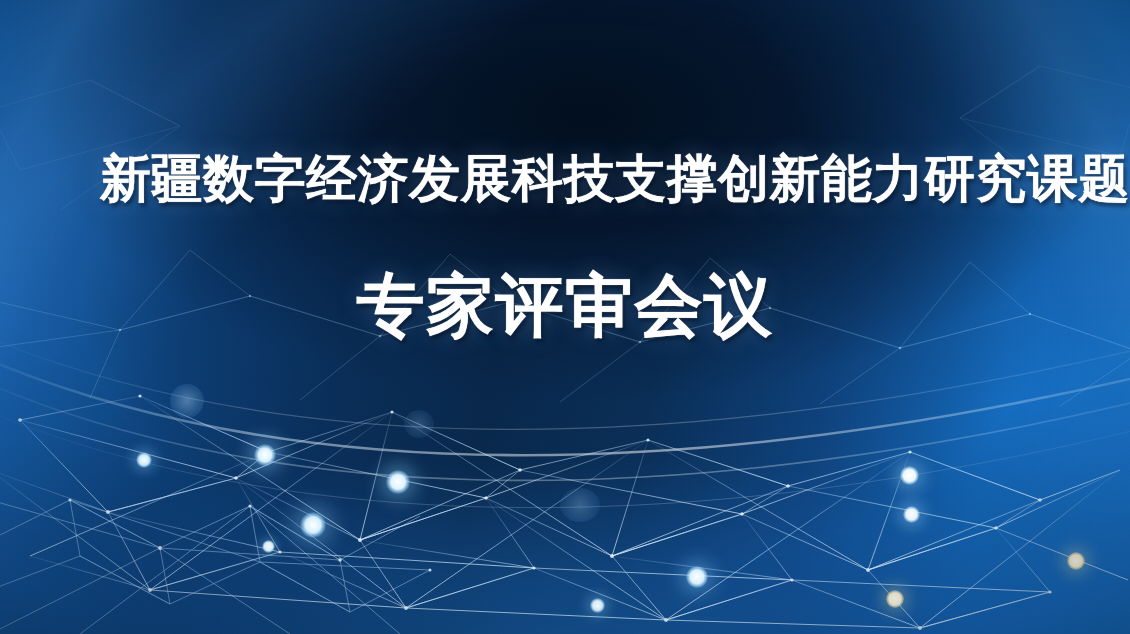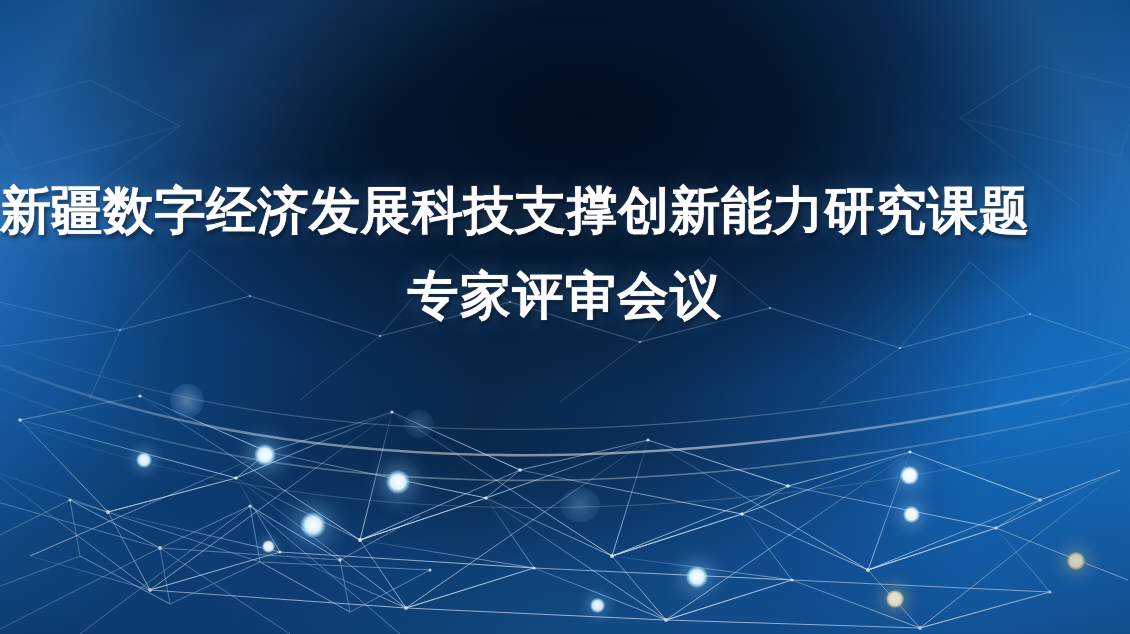--- a/index.html
+++ b/index.html
@@ -103,50 +103,48 @@
   .text-wrap {
     position: absolute;
     inset: 0;
     display: block;
   }
   .title-main {
     position: absolute;
     top: 152px;
     left: 0;
     width: 1130px;
-    text-align: left;
+    text-align: right;
     color: #ffffff;
     font-size: 51px;
     font-weight: 700;
     letter-spacing: 0.5px;
     line-height: 1.05;
     white-space: nowrap;
     text-shadow:
       0 0 1px rgba(255,255,255,0.85),
       2px 3px 5px rgba(2,14,34,0.72),
       0 0 22px rgba(140,200,255,0.30);
-    margin-top: 32px;
   }
   .title-sub {
     position: absolute;
     top: 270px;
     left: 0;
     width: 1130px;
     text-align: center;
     color: #ffffff;
-    font-size: 51px;
+    font-size: 68px;
     font-weight: 700;
     letter-spacing: 1.5px;
     line-height: 1.05;
     white-space: nowrap;
     text-shadow:
       0 0 1px rgba(255,255,255,0.85),
       2px 3px 5px rgba(2,14,34,0.72),
       0 0 22px rgba(140,200,255,0.30);
-    font-family: Liberation Serif, serif;
   }
   .date-line {
     position: absolute;
     top: 509px;
     left: 0;
     width: 1130px;
     text-align: center;
     color: #ffffff;
     font-size: 27px;
     font-weight: 700;

